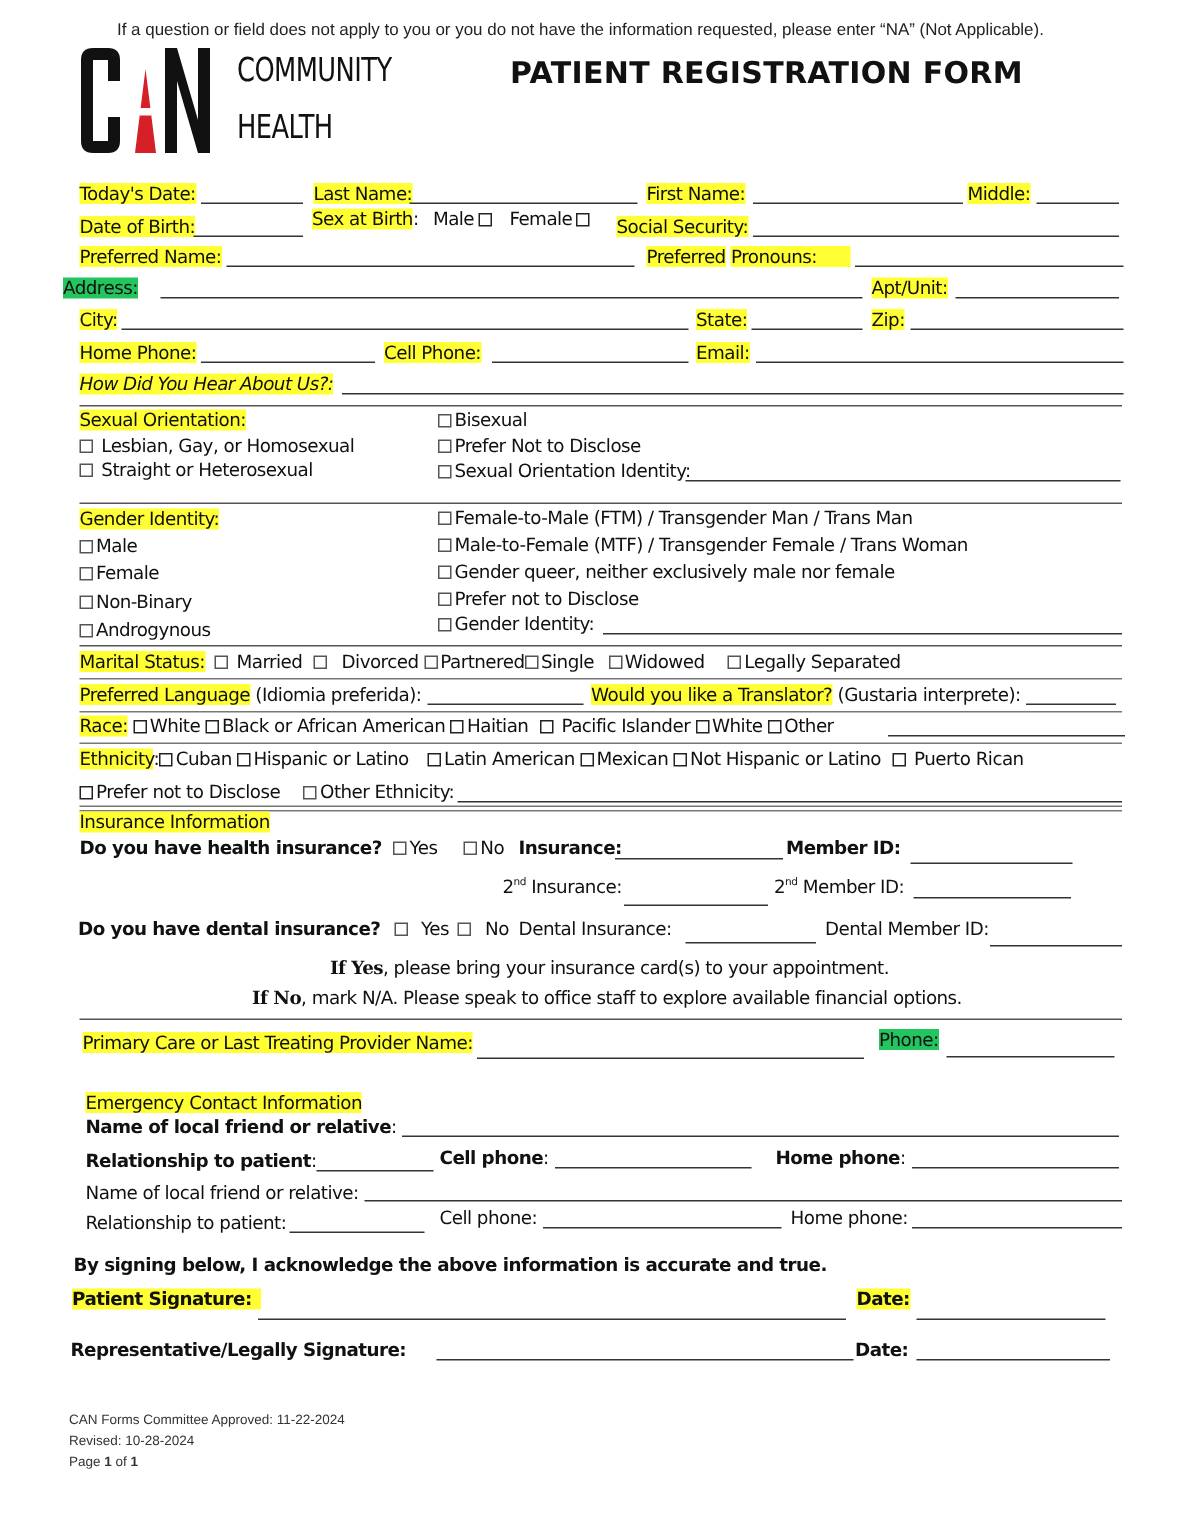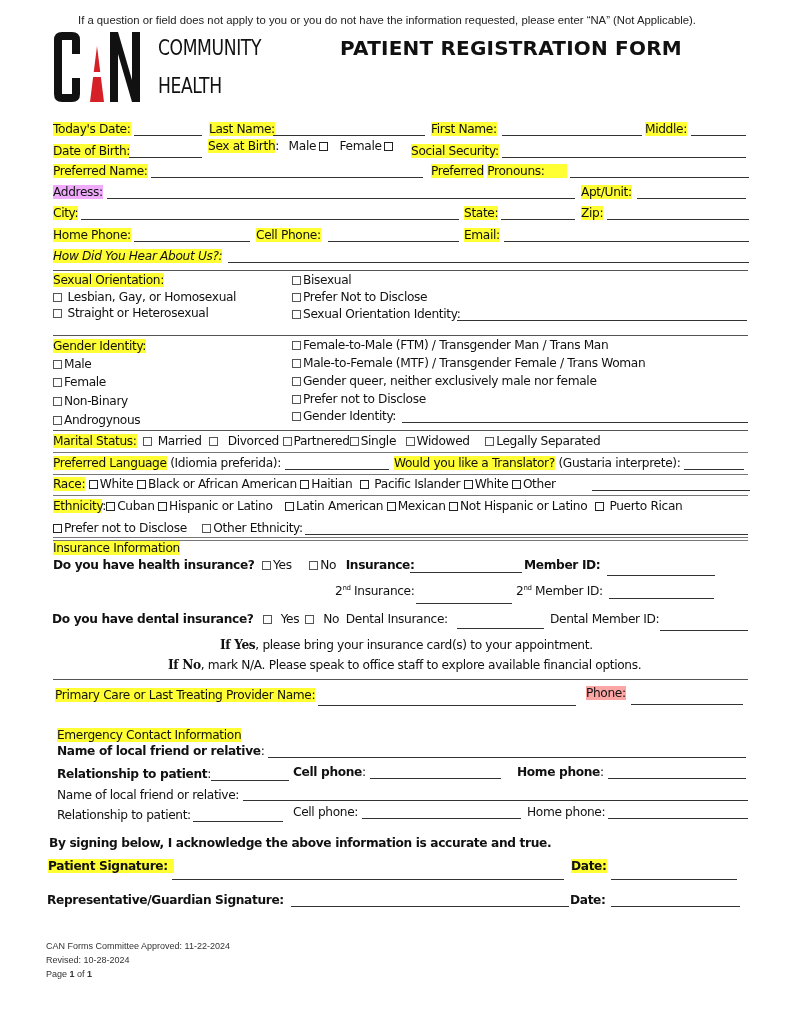--- a/index.html
+++ b/index.html
@@ -56,21 +56,21 @@
 <div class="abs t hl" style="left: 411px; top: 144px; background: rgb(255, 255, 51);">Social Security:</div>
 <div class="ln" style="left:502px;top:157px;width:244px;"></div>
 
 <div class="abs t hl" style="left: 53px; top: 164px; background: rgb(255, 255, 51);">Preferred Name:</div>
 <div class="ln" style="left:151px;top:177px;width:272px;"></div>
 <div class="abs t" style="left:431px;top:164px;">
   <span class="hl" style="background: rgb(255, 255, 51);">Preferred</span> <span class="hl" style="padding-right: 22px; background: rgb(255, 255, 51);">Pronouns:</span>
 </div>
 <div class="ln" style="left:570px;top:177px;width:179px;"></div>
 
-<div class="abs t hl" style="left: 53px; top: 185px; background: #f0abfc;">Address:</div>
+<div class="abs t hl" style="left: 42px; top: 185px; background: #22c55e;">Address:</div>
 <div class="ln" style="left:107px;top:198px;width:468px;"></div>
 <div class="abs t hl" style="left: 581px; top: 185px; background: rgb(255, 255, 51);">Apt/Unit:</div>
 <div class="ln" style="left:637px;top:198px;width:109px;"></div>
 
 <div class="abs t hl" style="left: 53px; top: 206px; background: rgb(255, 255, 51);">City:</div>
 <div class="ln" style="left:81px;top:219px;width:378px;"></div>
 <div class="abs t hl" style="left: 464px; top: 206px; background: rgb(255, 255, 51);">State:</div>
 <div class="ln" style="left:501px;top:219px;width:74px;"></div>
 <div class="abs t hl" style="left: 581px; top: 206px; background: rgb(255, 255, 51);">Zip:</div>
 <div class="ln" style="left:607px;top:219px;width:142px;"></div>
@@ -181,21 +181,21 @@
 <div class="ln" style="left:457px;top:628px;width:87px;"></div>
 <div class="abs t" style="left:550px;top:612px;">Dental Member ID:</div>
 <div class="ln" style="left:660px;top:630px;width:88px;"></div>
 
 <div class="abs t" style="left:220px;top:638px;"><span class="b" style="font-family:'DejaVu Serif',serif;">If Yes</span><span>, please bring your insurance card(s) to your appointment.</span></div>
 <div class="abs t" style="left:168px;top:658px;"><span class="b" style="font-family:'DejaVu Serif',serif;">If No</span><span>, mark N/A. Please speak to office staff to explore available financial options.</span></div>
 <div class="rule" style="left:53px;top:679px;width:695px;"></div>
 
 <div class="abs t hl" style="left: 55px; top: 688px; background: rgb(255, 255, 51);">Primary Care or Last Treating Provider Name:</div>
 <div class="ln" style="left:318px;top:705px;width:258px;"></div>
-<div class="abs t hl" style="left: 586px; top: 686px; background: #fca5a5;">Phone:</div>
+<div class="abs t hl" style="left: 586px; top: 686px; background: #22c55e;">Phone:</div>
 <div class="ln" style="left:631px;top:704px;width:112px;"></div>
 
 <div class="abs t hl" style="left: 57px; top: 728px; background: rgb(255, 255, 51);">Emergency Contact Information</div>
 <div class="abs t" style="left:57px;top:744px;"><span class="b">Name of local friend or relative</span><span>:</span></div>
 <div class="ln" style="left:268px;top:757px;width:478px;"></div>
 <div class="abs t" style="left:57px;top:767px;"><span class="b">Relationship to patient</span><span>:</span></div>
 <div class="ln" style="left:211px;top:780px;width:78px;"></div>
 <div class="abs t" style="left:293px;top:765px;"><span class="b">Cell phone</span><span>:</span></div>
 <div class="ln" style="left:370px;top:778px;width:131px;"></div>
 <div class="abs t" style="left:517px;top:765px;"><span class="b">Home phone</span><span>:</span></div>
@@ -209,20 +209,20 @@
 <div class="ln" style="left:362px;top:818px;width:159px;"></div>
 <div class="abs t" style="left:527px;top:805px;">Home phone:</div>
 <div class="ln" style="left:608px;top:818px;width:140px;"></div>
 
 <div class="abs t b" style="left:49px;top:836px;">By signing below, I acknowledge the above information is accurate and true.</div>
 <div class="abs t b hl" style="left: 48px; top: 859px; padding-right: 6px; background: rgb(255, 255, 51);">Patient Signature:</div>
 <div class="ln" style="left:172px;top:879px;width:392px;border-bottom-width:1.5px;"></div>
 <div class="abs t b hl" style="left: 571px; top: 859px; background: rgb(255, 255, 51);">Date:</div>
 <div class="ln" style="left:611px;top:879px;width:126px;border-bottom-width:1.5px;"></div>
 
-<div class="abs t b" style="left:47px;top:893px;">Representative/Guardian Signature:</div>
+<div class="abs t b" style="left:47px;top:893px;">Representative/Legally Signature:</div>
 <div class="ln" style="left:291px;top:906px;width:278px;"></div>
 <div class="abs t b" style="left:570px;top:893px;">Date:</div>
 <div class="ln" style="left:611px;top:906px;width:129px;border-bottom-width:1.5px;"></div>
 
 <div class="abs foot" style="left:46px;top:941px;">CAN Forms Committee Approved: 11-22-2024</div>
 <div class="abs foot" style="left:46px;top:955px;">Revised:  10-28-2024</div>
 <div class="abs foot" style="left:46px;top:969px;"><span>Page </span><b>1</b><span> of </span><b>1</b></div>
 
 </body></html>

